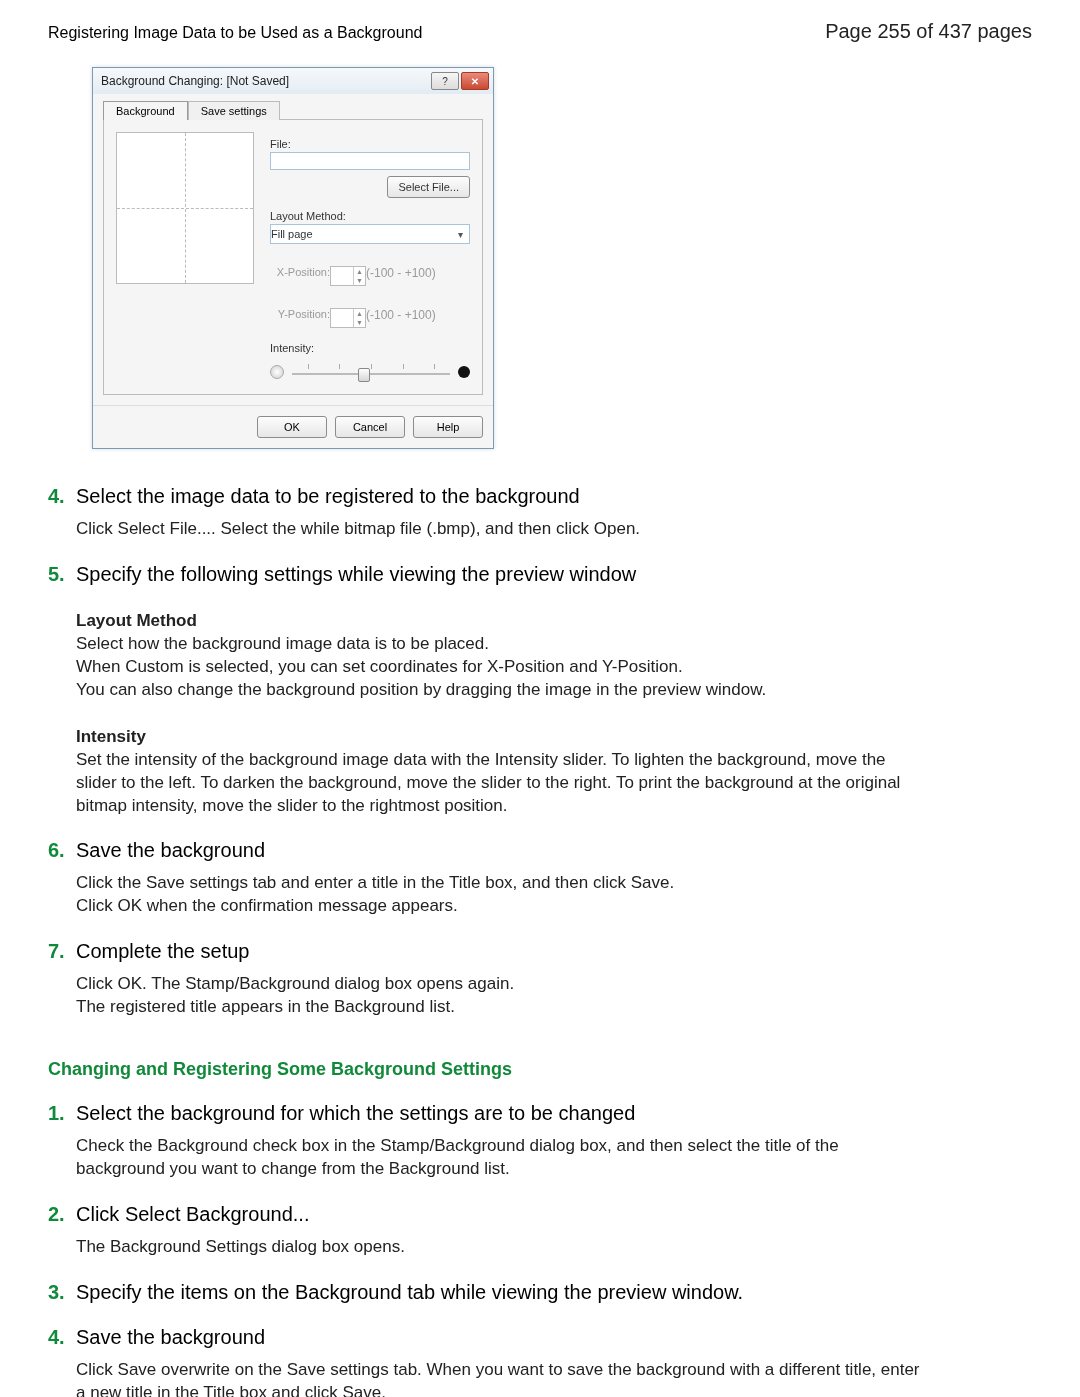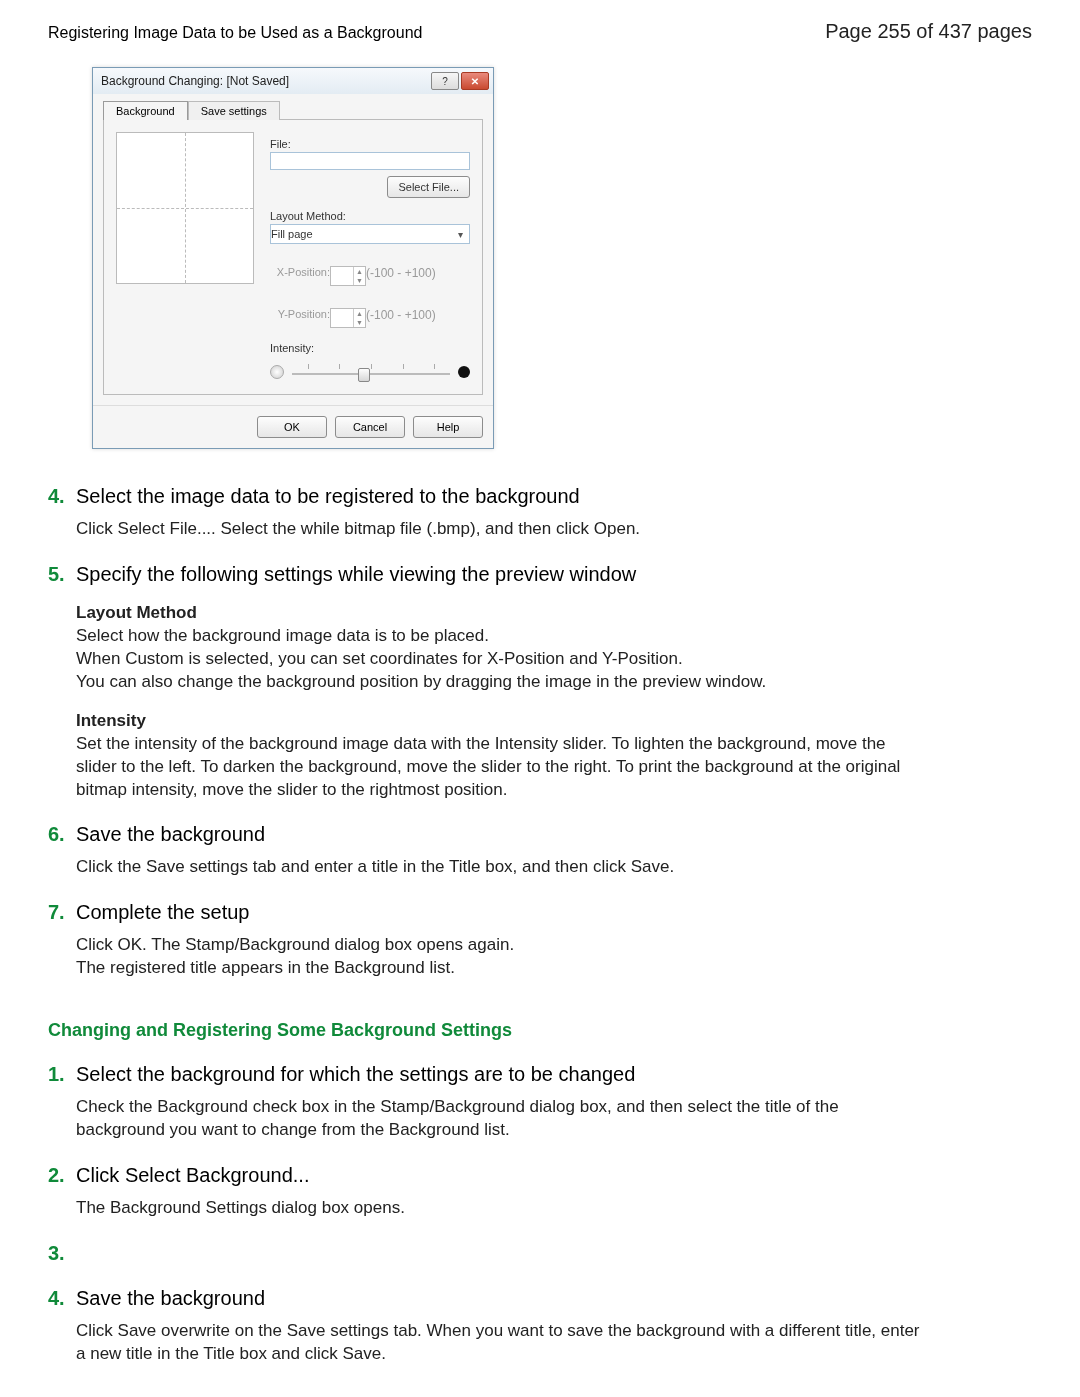--- a/index.html
+++ b/index.html
@@ -298,21 +298,21 @@
     margin-left: 28px;
     margin-top: 10px;
     font-size: 17px;
     color: #222;
     line-height: 1.35;
     max-width: 850px;
   }
   .subhead {
     font-weight: 700;
     font-size: 17px;
-    margin-top: 16px;
+    margin-top: 24px;
   }
   .section-heading {
     color: #108a3a;
     font-weight: 700;
     font-size: 18px;
     margin-top: 40px;
   }
 </style>
 </head>
 <body>
@@ -423,20 +423,21 @@
           <div>Set the intensity of the background image data with the Intensity slider. To lighten the background, move the slider to the left. To darken the background, move the slider to the right. To print the background at the original bitmap intensity, move the slider to the rightmost position.</div>
         </div>
       </div>
       <div class="step">
         <div class="step-head">
           <div class="step-num">6.</div>
           <div class="step-title">Save the background</div>
         </div>
         <div class="step-body">
           <div>Click the Save settings tab and enter a title in the Title box, and then click Save.</div>
+          <div>Click OK when the confirmation message appears.</div>
         </div>
       </div>
       <div class="step">
         <div class="step-head">
           <div class="step-num">7.</div>
           <div class="step-title">Complete the setup</div>
         </div>
         <div class="step-body">
           <div>Click OK. The Stamp/Background dialog box opens again.</div>
           <div>The registered title appears in the Background list.</div>
@@ -461,20 +462,21 @@
           <div class="step-num">2.</div>
           <div class="step-title">Click Select Background...</div>
         </div>
         <div class="step-body">
           <div>The Background Settings dialog box opens.</div>
         </div>
       </div>
       <div class="step">
         <div class="step-head">
           <div class="step-num">3.</div>
+          <div class="step-title">Specify the items on the Background tab while viewing the preview window.</div>
         </div>
       </div>
       <div class="step">
         <div class="step-head">
           <div class="step-num">4.</div>
           <div class="step-title">Save the background</div>
         </div>
         <div class="step-body">
           <div>Click Save overwrite on the Save settings tab. When you want to save the background with a different title, enter a new title in the Title box and click Save.</div>
         </div>

